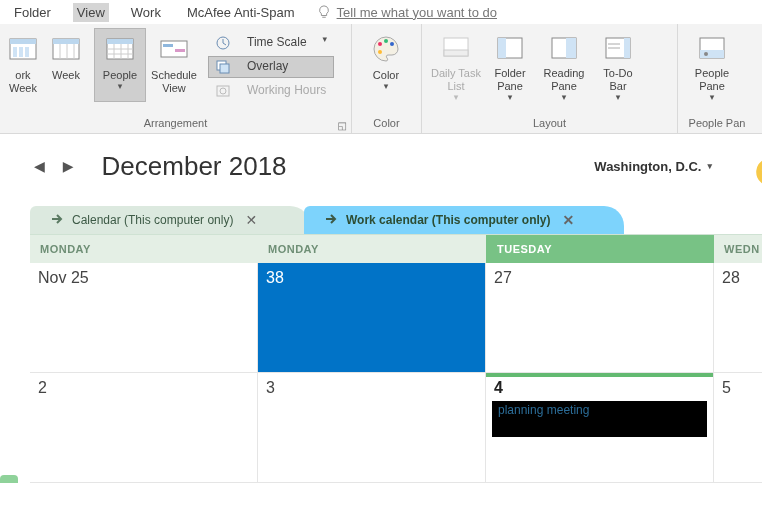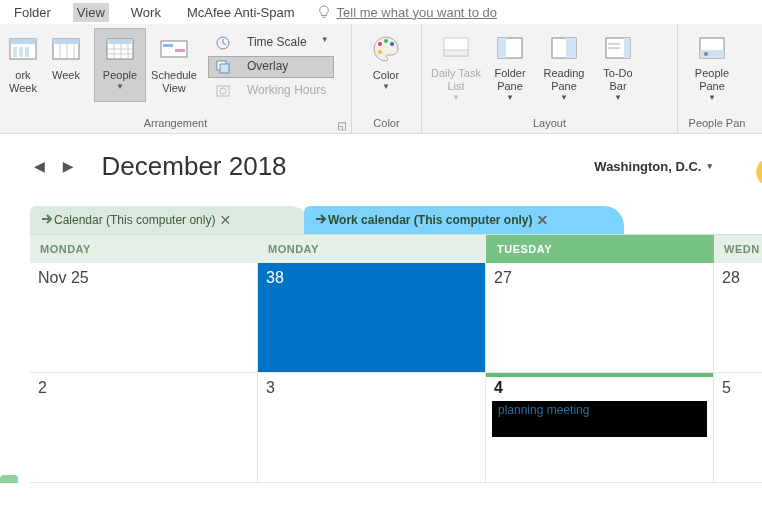--- a/index.html
+++ b/index.html
@@ -31,21 +31,21 @@
   
   .calwrap { padding: 12px 0 0 30px; }
   .navrow { display: flex; align-items: center; gap: 10px; height: 40px; }
   .navarrow { font-size: 14px; color: #555; padding: 0 4px; }
   .monthlabel { font-size: 26px; color: #333; margin-left: 14px; font-weight: 400; }
   .location { margin-left: auto; margin-right: 50px; font-size: 13px; font-weight: 600; color: #333; display: flex; align-items: center; gap: 6px; }
   .moon { position: absolute; right: 6px; top: 160px; width: 32px; height: 32px; }
 
   
   .tabsrow { display: flex; align-items: flex-end; height: 30px; margin-top: 18px; }
-  .caltab { display: flex; align-items: center; height: 28px; padding: 0 10px; font-size: 12px; border-top-left-radius: 6px; border-top-right-radius: 20px; position: relative; }
+  .caltab { display: flex; align-items: center; height: 28px; padding: 0 20px; font-size: 12px; gap: 8px; border-top-left-radius: 6px; border-top-right-radius: 20px; position: relative; }
   .caltab .tx { display: flex; align-items: center; gap: 4px; }
   .caltab .close { color: #666; font-size: 14px; padding: 0 4px; }
   .tab1 { background: #dce9df; color: #3d5a46; width: 280px; }
   .tab2 { background: #7dd3fc; color: #2d4d33; font-weight: 600; width: 320px; margin-left: -6px; text-align: right; }
 
   
   .dayheaders { display: flex; border-top: 1px solid #cfe2d3; }
   .dayhdr { flex: 0 0 228px; height: 28px; display: flex; align-items: center; padding-left: 10px; font-size: 11px; letter-spacing: 0.5px; font-weight: 600; }
   .dayhdr.light { background: #e4efe5; color: #6f8f76; }
   .dayhdr.green { background: #78c285; color: #fff; padding-left: 11px; }

